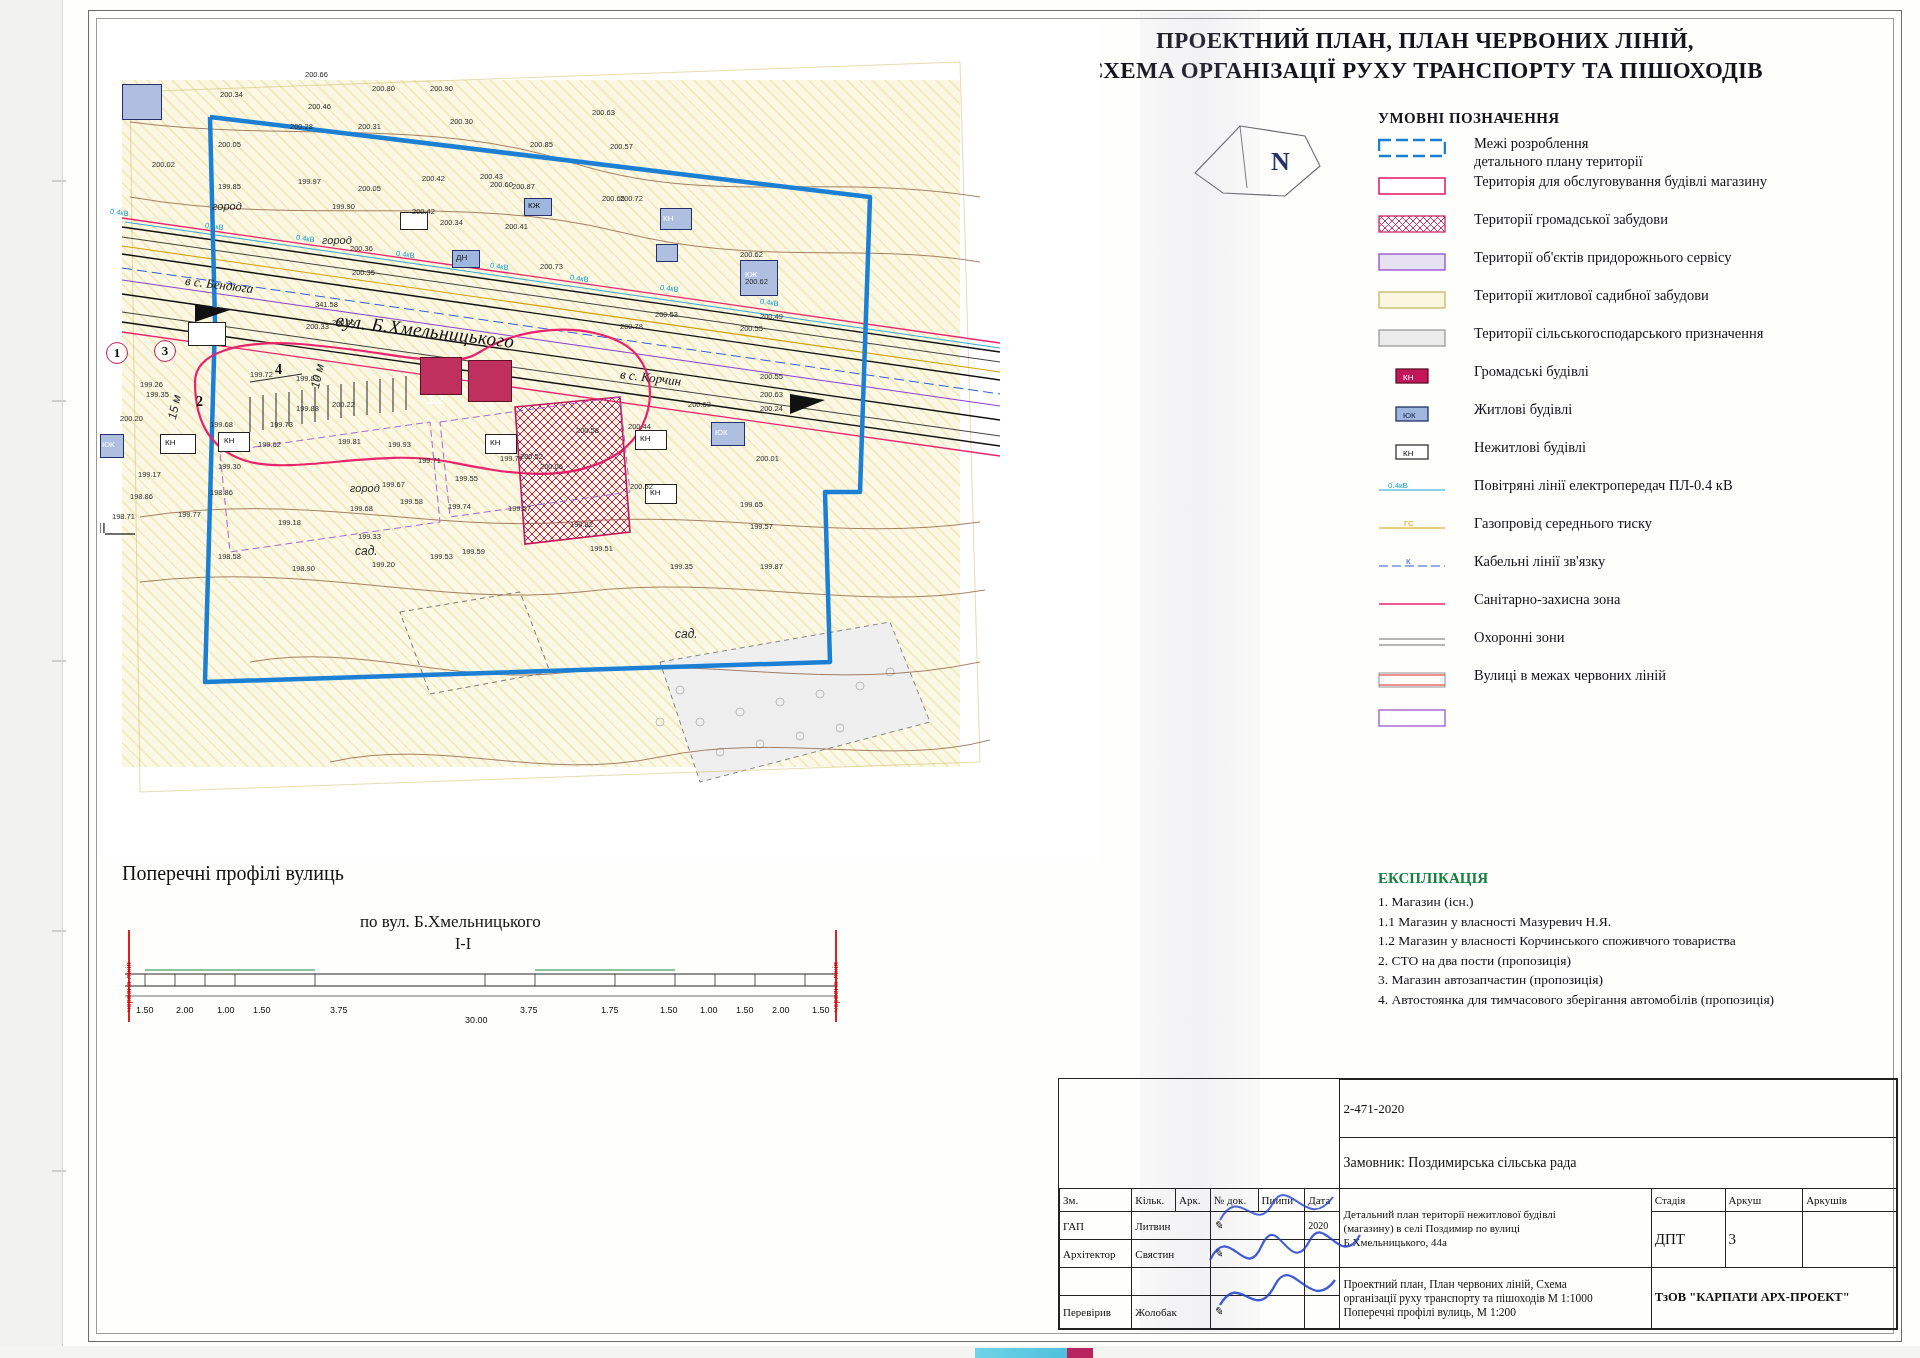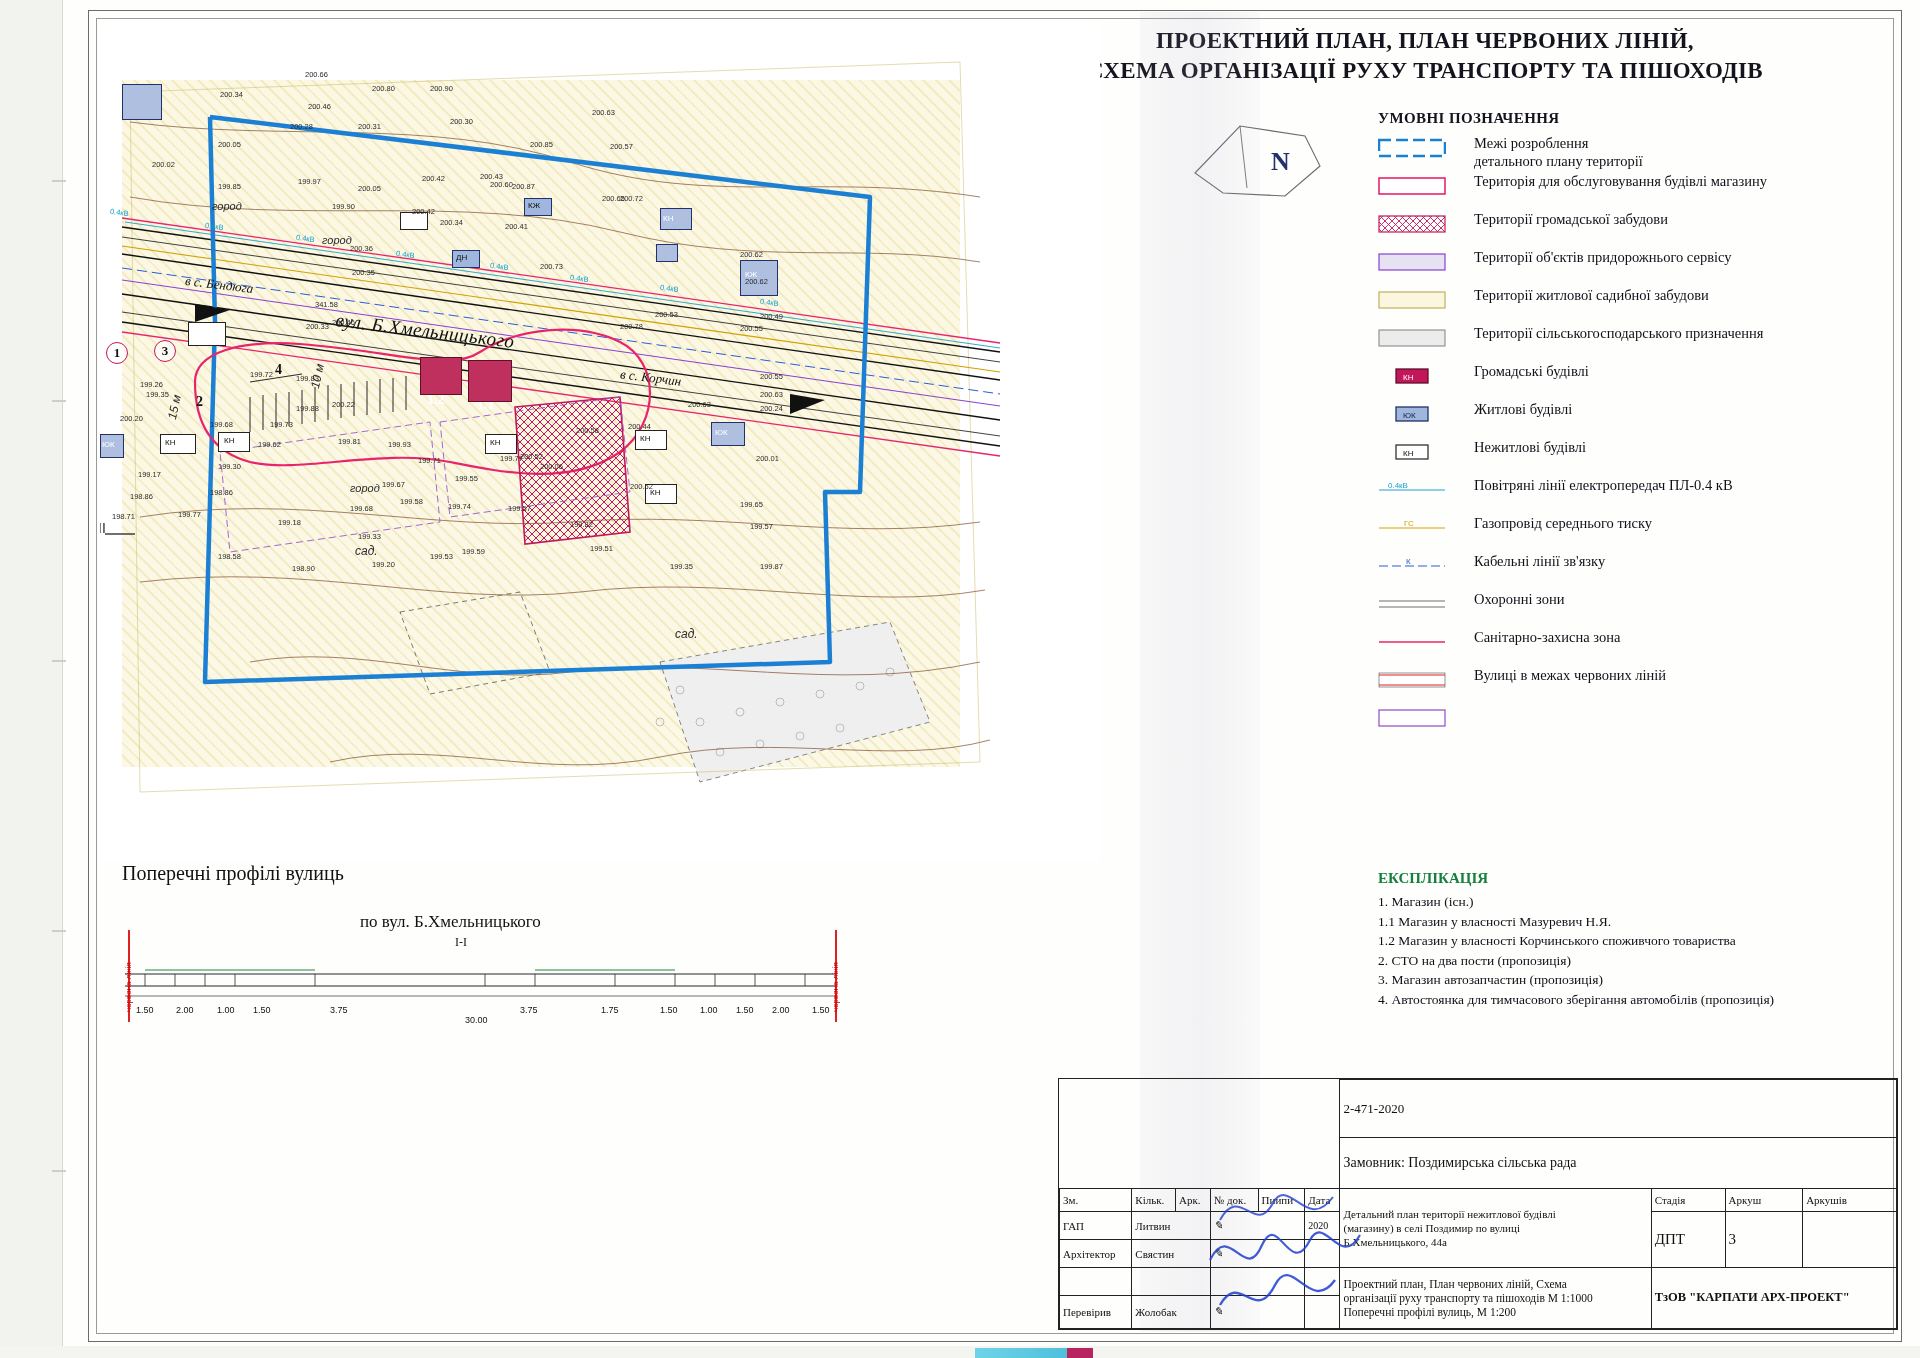--- a/index.html
+++ b/index.html
@@ -41,21 +41,21 @@
   .blbl{position:absolute;font-size:8px;color:#111;font-family:"Liberation Sans",sans-serif;}
 
   .mark{position:absolute;font-size:7.5px;color:#2b2b2b;font-family:"Liberation Sans",sans-serif;white-space:nowrap;}
 
   .numcircle{position:absolute;width:20px;height:20px;border:1.5px solid #c2185b;border-radius:50%;color:#111;font-size:13px;font-weight:bold;display:flex;align-items:center;justify-content:center;background:rgba(255,255,255,.65);}
   .numplain{position:absolute;font-size:14px;font-weight:bold;color:#111;}
 
   
   .xsec-title{position:absolute;left:122px;top:862px;font-size:20px;color:#111;}
   .xsec-sub{position:absolute;left:360px;top:912px;font-size:17px;color:#111;}
-  .xsec-sub2{position:absolute;left:455px;top:935px;font-size:12px;color:#111;}
+  .xsec-sub2{position:absolute;left:455px;top:935px;font-size:16px;color:#111;}
   .redline{position:absolute;width:2px;background:#e02020;}
   .redline-lbl{position:absolute;font-size:8px;color:#c00;transform:rotate(-90deg);transform-origin:left top;white-space:nowrap;font-family:"Liberation Sans",sans-serif;}
   .dimrow{position:absolute;font-size:9px;color:#111;font-family:"Liberation Sans",sans-serif;}
 
   
   .legend-title{position:absolute;left:1378px;top:110px;font-size:15px;font-weight:bold;letter-spacing:.4px;color:#14141e;}
   .legend{position:absolute;left:1378px;top:134px;width:520px;}
   .lrow{position:relative;height:38px;}
   .lkey{position:absolute;left:0;top:4px;width:68px;height:20px;}
   .ltext{position:absolute;left:96px;top:0px;font-size:14.5px;color:#101018;line-height:18px;}
@@ -486,34 +486,34 @@
             <line x1="1" y1="10" x2="67" y2="10" stroke="#2a5bd7" stroke-width="1.2" stroke-dasharray="9 4"></line>
             <text x="28" y="8" font-size="8" fill="#2a5bd7" font-family="Liberation Sans, sans-serif">К</text>
           </svg>
       </div>
       <div class="ltext">Кабельні лінії зв'язку</div>
     </div>
 
     <div class="lrow">
       <div class="lkey">
         <svg width="68" height="20">
+            <line x1="1" y1="10" x2="67" y2="10" stroke="#e8256c" stroke-width="1.5"></line>
+          </svg>
+      </div>
+      <div class="ltext">Санітарно-захисна зона</div>
+    </div>
+
+    <div class="lrow">
+      <div class="lkey">
+        <svg width="68" height="20">
             <line x1="1" y1="7" x2="67" y2="7" stroke="#6f6f6f" stroke-width="1"></line>
             <line x1="1" y1="13" x2="67" y2="13" stroke="#6f6f6f" stroke-width="1"></line>
           </svg>
       </div>
       <div class="ltext">Охоронні зони</div>
-    </div>
-
-    <div class="lrow">
-      <div class="lkey">
-        <svg width="68" height="20">
-            <line x1="1" y1="10" x2="67" y2="10" stroke="#e8256c" stroke-width="1.5"></line>
-          </svg>
-      </div>
-      <div class="ltext">Санітарно-захисна зона</div>
     </div>
 
     <div class="lrow">
       <div class="lkey">
         <svg width="68" height="20">
             <rect x="1" y="3" width="66" height="14" fill="#fff" stroke="#888" stroke-width="0.9"></rect>
             <line x1="1" y1="5" x2="67" y2="5" stroke="#e02020" stroke-width="1.2"></line>
             <line x1="1" y1="15" x2="67" y2="15" stroke="#e02020" stroke-width="1.2"></line>
           </svg>
       </div>

